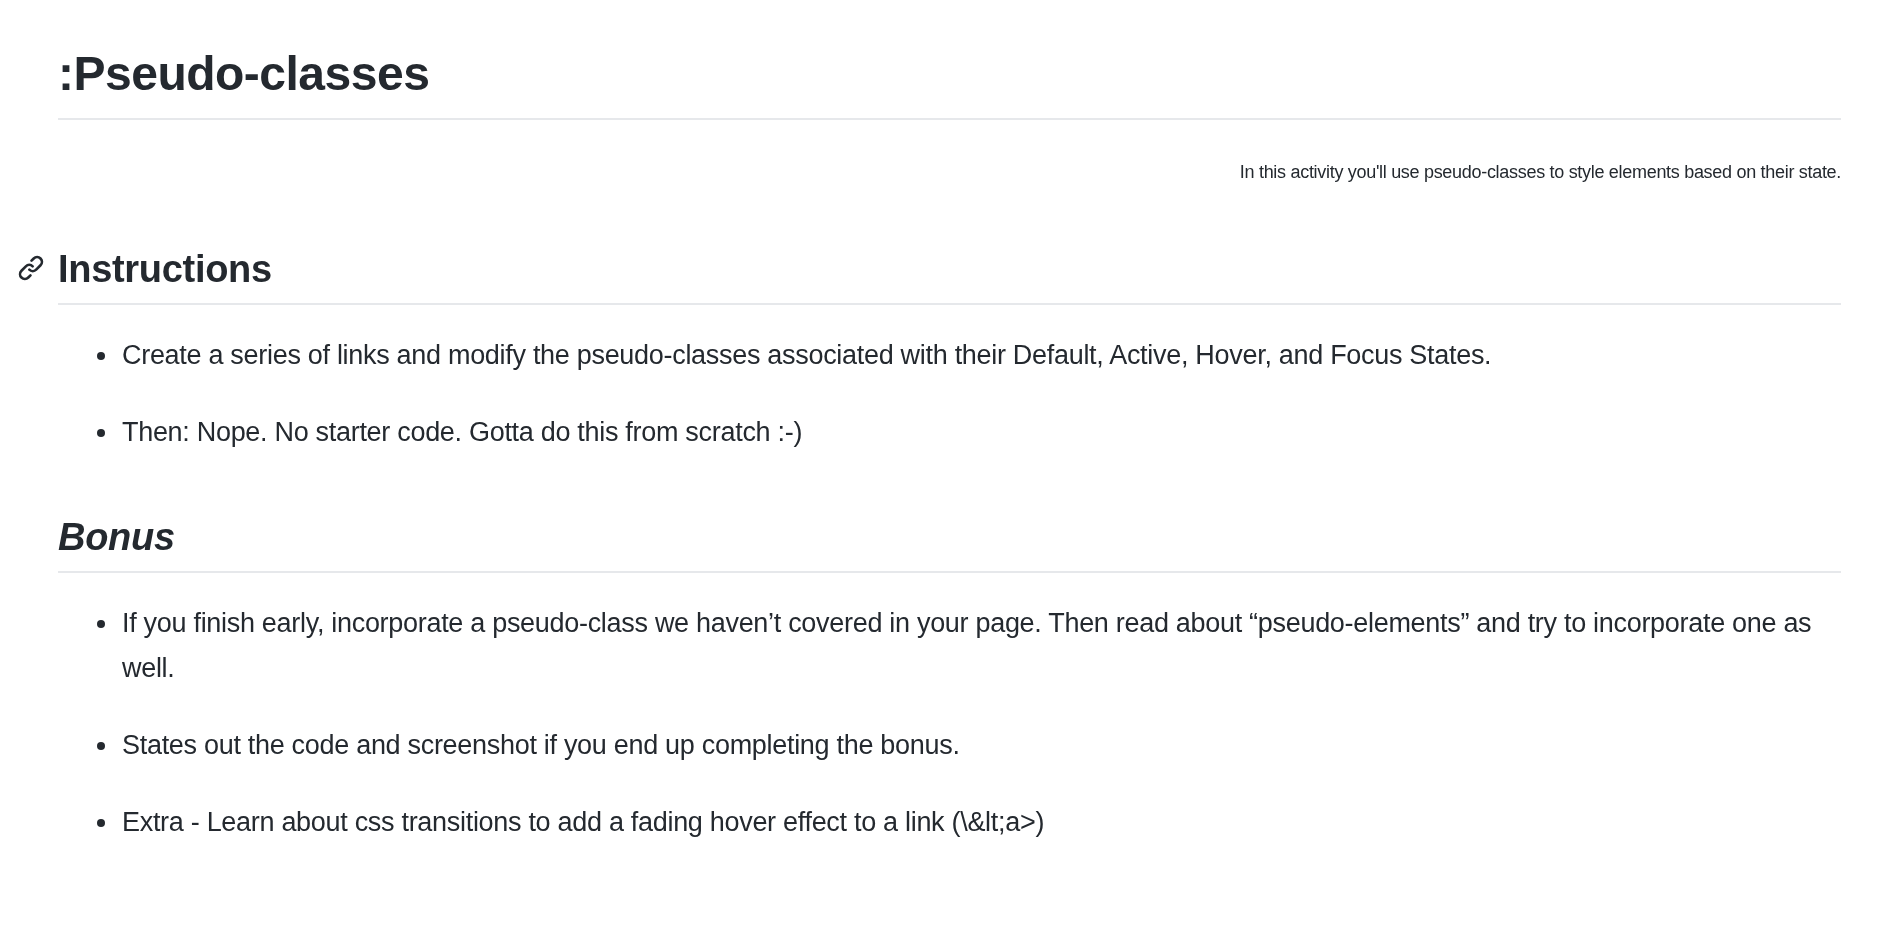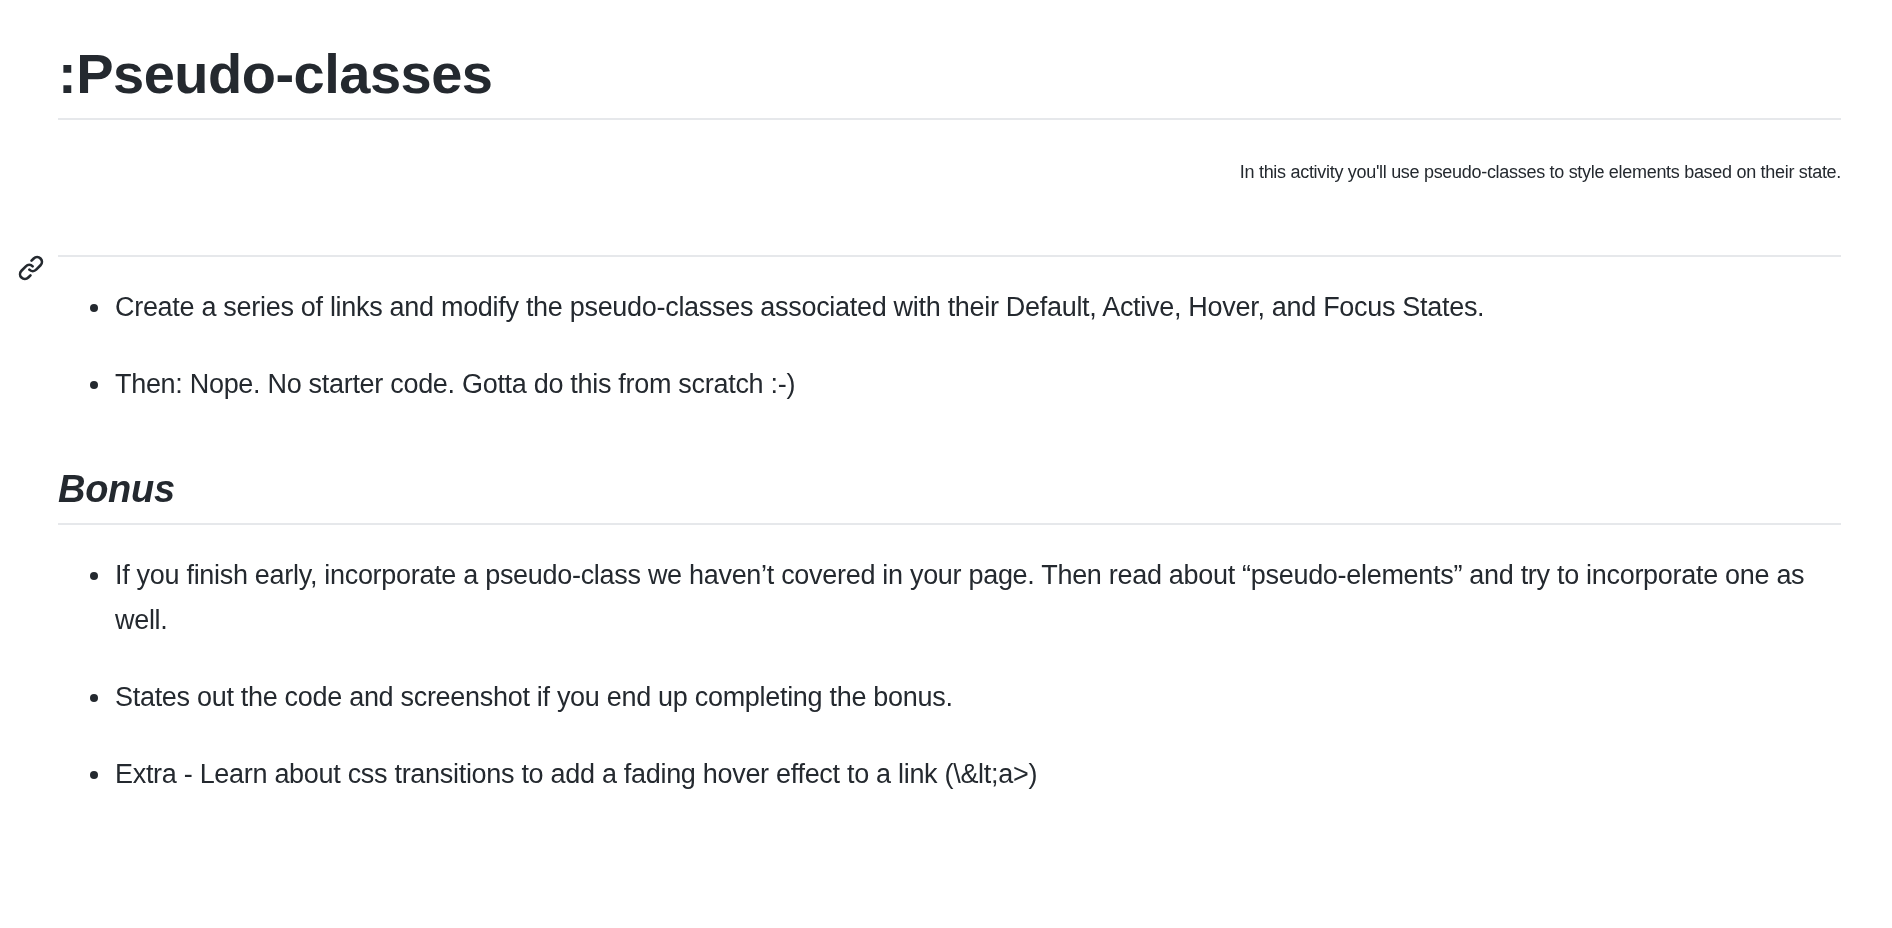--- a/index.html
+++ b/index.html
@@ -15,21 +15,21 @@
     background:var(--bg);
     color:var(--text);
     font-family:"Liberation Sans", sans-serif;
     overflow:hidden;
   }
   .markdown-body{
     padding:44px 51px 0 58px;
   }
   h1.doc-title{
     margin:0;
-    font-size:56px;
+    font-size:48px;
     font-weight:700;
     line-height:60px;
     letter-spacing:-0.5px;
     padding-bottom:14px;
     border-bottom:2px solid var(--rule);
   }
   p.intro{
     margin:30px 0 0 0;
     font-size:18px;
     line-height:45px;
@@ -67,21 +67,21 @@
     fill:currentColor;
   }
   ul.bullet-list{
     margin:28px 0 0 0;
     padding:0 0 0 55px;
     font-size:27px;
     line-height:45px;
     letter-spacing:-0.3px;
   }
   ul.bullet-list li{
-    margin:0;
+    margin:7px;
     padding-left:2px;
   }
   ul.bullet-list li + li{
     margin-top:32px;
   }
   ul.bullet-list li strong{
     font-weight:400;
   }
 </style>
 </head>
@@ -95,20 +95,21 @@
 
   <section class="instructions">
     <h2 class="section-heading">
       <a class="anchor" href="#">
         <span>
           <svg viewBox="0 0 16 16" aria-hidden="true">
             <path d="m7.775 3.275 1.25-1.25a3.5 3.5 0 1 1 4.95 4.95l-2.5 2.5a3.5 3.5 0 0 1-4.95 0 .751.751 0 0 1 .018-1.042.751.751 0 0 1 1.042-.018 1.998 1.998 0 0 0 2.83 0l2.5-2.5a2.002 2.002 0 0 0-2.83-2.83l-1.25 1.25a.751.751 0 0 1-1.042-.018.751.751 0 0 1-.018-1.042Zm-4.69 9.64a1.998 1.998 0 0 0 2.83 0l1.25-1.25a.751.751 0 0 1 1.042.018.751.751 0 0 1 .018 1.042l-1.25 1.25a3.5 3.5 0 1 1-4.95-4.95l2.5-2.5a3.5 3.5 0 0 1 4.95 0 .751.751 0 0 1-.018 1.042.751.751 0 0 1-1.042.018 1.998 1.998 0 0 0-2.83 0l-2.5 2.5a1.998 1.998 0 0 0 0 2.83Z"></path>
           </svg>
         </span>
       </a>
+      <span>Instructions</span>
     </h2>
     <ul class="bullet-list">
       <li><strong></strong><span>Create a series of links and modify the pseudo-classes associated with their Default, Active, Hover, and Focus States.</span></li>
       <li><strong></strong><span>Then: Nope. No starter code. Gotta do this from scratch :-)</span></li>
     </ul>
   </section>
 
   <section class="bonus">
     <h2 class="section-heading">
       <span>Bonus</span>

